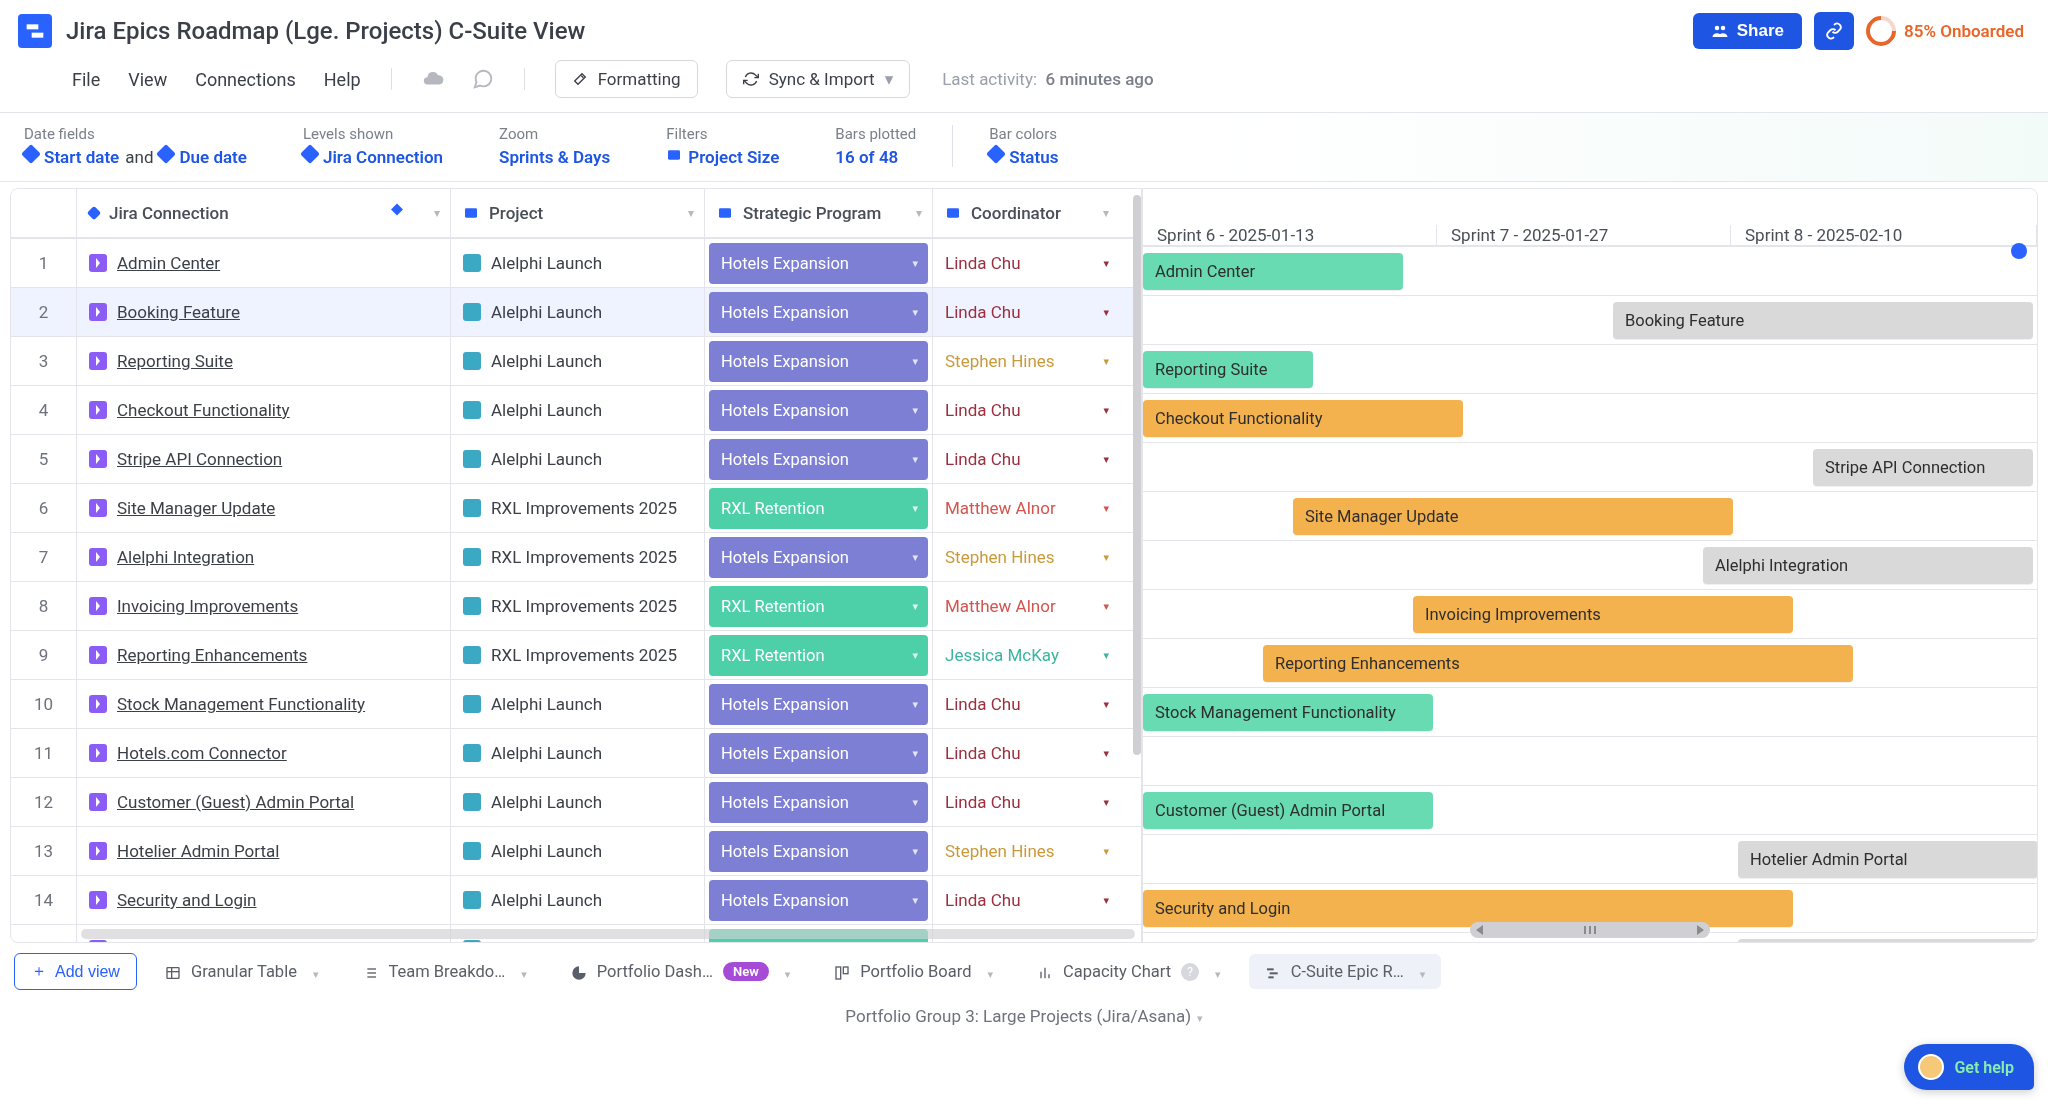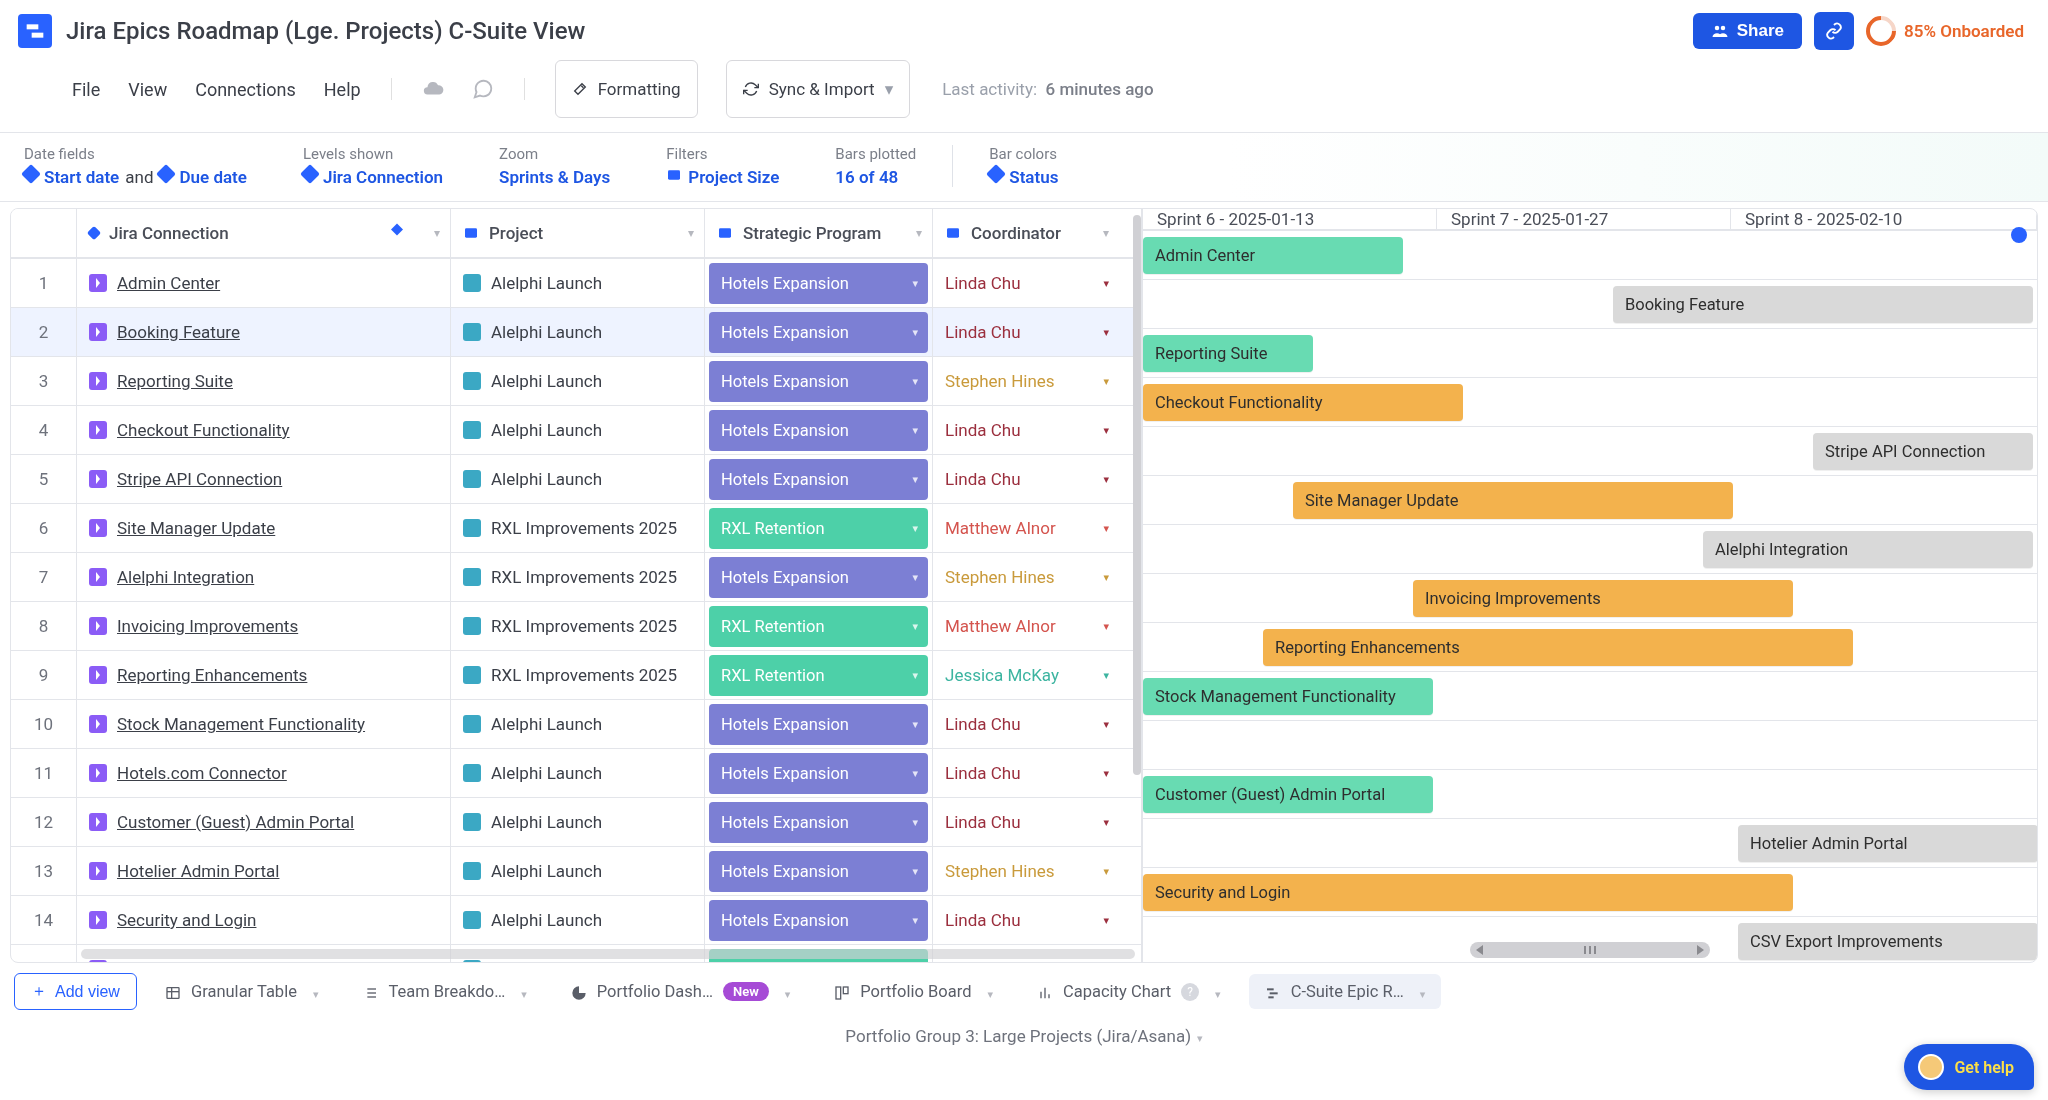--- a/index.html
+++ b/index.html
@@ -32,21 +32,21 @@
   .share-btn { background:#1e56e3; color:#fff; border:none; border-radius:6px; padding:8px 18px; font-size:17px; font-weight:600; display:flex; align-items:center; gap:8px; cursor:pointer; }
   .link-btn { background:#1e56e3; color:#fff; border:none; border-radius:6px; width:40px; height:38px; display:flex; align-items:center; justify-content:center; cursor:pointer; }
   .onboard { display:flex; align-items:center; gap:8px; color:#e8662a; font-weight:600; font-size:17px; margin-right:6px; }
   .onboard-ring { width:30px; height:30px; border:4px solid #e8662a; border-right-color:#f6d6c8; border-radius:50%; transform:rotate(-45deg); }
 
   
   .menubar { display:flex; align-items:center; gap:28px; padding:10px 64px 14px 72px; font-size:18px; color:#3b3f48; }
   .menubar .menuitem { cursor:pointer; }
   .menubar .divider { width:1px; height:22px; background:#e0e0e0; margin:0 2px; }
   .icon-btn { color:#b6b8bf; cursor:pointer; display:flex; align-items:center; }
-  .pill-btn { border:1px solid #d8d8dc; border-radius:6px; padding:18px 16px; display:flex; align-items:center; gap:10px; cursor:pointer; font-size:17px; color:#3b3f48; }
+  .pill-btn { border:1px solid #d8d8dc; border-radius:6px; padding:8px 16px; display:flex; align-items:center; gap:10px; cursor:pointer; font-size:17px; color:#3b3f48; }
   .pill-btn .caret { color:#9aa0ab; }
   .activity { color:#9aa0ab; font-size:17px; margin-left:4px; }
   .activity strong { color:#7b7f89; font-weight:500; }
 
   
   .filter-strip { display:flex; gap:56px; padding:12px 24px 14px 24px; border-top:1px solid var(--border); border-bottom:1px solid var(--border); background:linear-gradient(90deg,#fff 0%,#fff 60%,#f3fbf9 100%); }
   .filter-block { display:flex; flex-direction:column; gap:4px; }
   .filter-label { font-size:15px; color:#7b7f89; }
   .filter-value { font-size:17px; font-weight:600; color:var(--blue-dark); display:flex; align-items:flex-start; gap:6px; }
   .filter-value .and { color:#3b3f48; font-weight:400; }
@@ -64,21 +64,21 @@
   .colh .caret { position:absolute; right:10px; color:#b6b8bf; font-size:12px; }
   .colh .ico { display:flex; align-items:center; }
   .c-num { width:66px; justify-content:center; }
   .c-jira { width:374px; }
   .c-proj { width:254px; }
   .c-prog { width:228px; }
   .c-coord { width:186px; border-right:none; }
   .tag-icon { position:absolute; right:44px; color:#2962ff; }
 
   
-  .timeline-headers { display:flex; height:50px; border-bottom:2px solid var(--border); font-size:17px; color:#4a4e58; }
+  .timeline-headers { display:flex; height:50px; border-bottom:2px solid var(--border); font-size:17px; color:#4a4e58;margin-top:36px; }
   .sprinth { display:flex; align-items:center; padding:0 14px; border-right:1px solid var(--border); }
   .sp1 { width:294px; } .sp2 { width:294px; } .sp3 { flex:1; }
   .sprint-caret { position:absolute; right:10px; top:18px; width:16px; height:16px; background:#2962ff; border-radius:50%; }
 
   
   .rows { flex:1; overflow:hidden; }
   .row { display:flex; height:49px; border-bottom:1px solid var(--border); align-items:center; font-size:17px; }
   .row.highlight { background:#eef3ff; }
   .cell { display:flex; align-items:center; padding:0 12px; border-right:1px solid var(--border); height:100%; gap:10px; }
   .cell.num { width:66px; justify-content:center; color:#6e727c; }
@@ -126,21 +126,21 @@
   .addview { border:1.5px solid var(--blue-accent); color:var(--blue-accent); background:#fff; border-radius:6px; padding:7px 16px; font-size:16px; font-weight:500; display:flex; align-items:center; gap:8px; cursor:pointer; }
   .tab { display:flex; align-items:flex-end; gap:10px; padding:8px 16px; font-size:16.5px; color:#5a5e68; border-radius:6px; cursor:pointer; position:relative; }
   .tab .caret { color:#b6b8bf; font-size:11px; margin-left:6px; }
   .tab.active { background:#eef1f8; }
   .new-badge { background:#a64bd6; color:#fff; font-size:13px; font-weight:600; padding:2px 10px; border-radius:12px; }
   .info-badge { width:18px; height:18px; border-radius:50%; background:#d6d8de; color:#fff; font-size:12px; display:flex; align-items:center; justify-content:center; }
 
   .footer { text-align:center; font-size:17px; color:#6e727c; padding:16px 0 8px; }
   .footer .caret { color:#b6b8bf; font-size:11px; margin-left:6px; }
 
-  .gethelp { position:fixed; right:14px; bottom:10px; background:#1e56e3; color:#fde047; border-radius:28px 28px 6px 28px; padding:10px 20px 10px 14px; font-size:16px; font-weight:600; display:flex; align-items:center; gap:10px; box-shadow:0 2px 10px rgba(0,0,0,.2); }
+  .gethelp { position:fixed; right:14px; bottom:10px; background:#1e56e3; color:#86efac; border-radius:28px 28px 6px 28px; padding:10px 20px 10px 14px; font-size:16px; font-weight:600; display:flex; align-items:center; gap:10px; box-shadow:0 2px 10px rgba(0,0,0,.2); }
   .gethelp .avatar { width:26px; height:26px; border-radius:50%; background:#f5c978; border:2px solid #fff; }
 
   .caret::after { content:"▾"; }
 </style>
 </head>
 <body>
 
 <div class="titlebar">
   <div class="app-logo">
     <svg viewBox="0 0 24 24">

